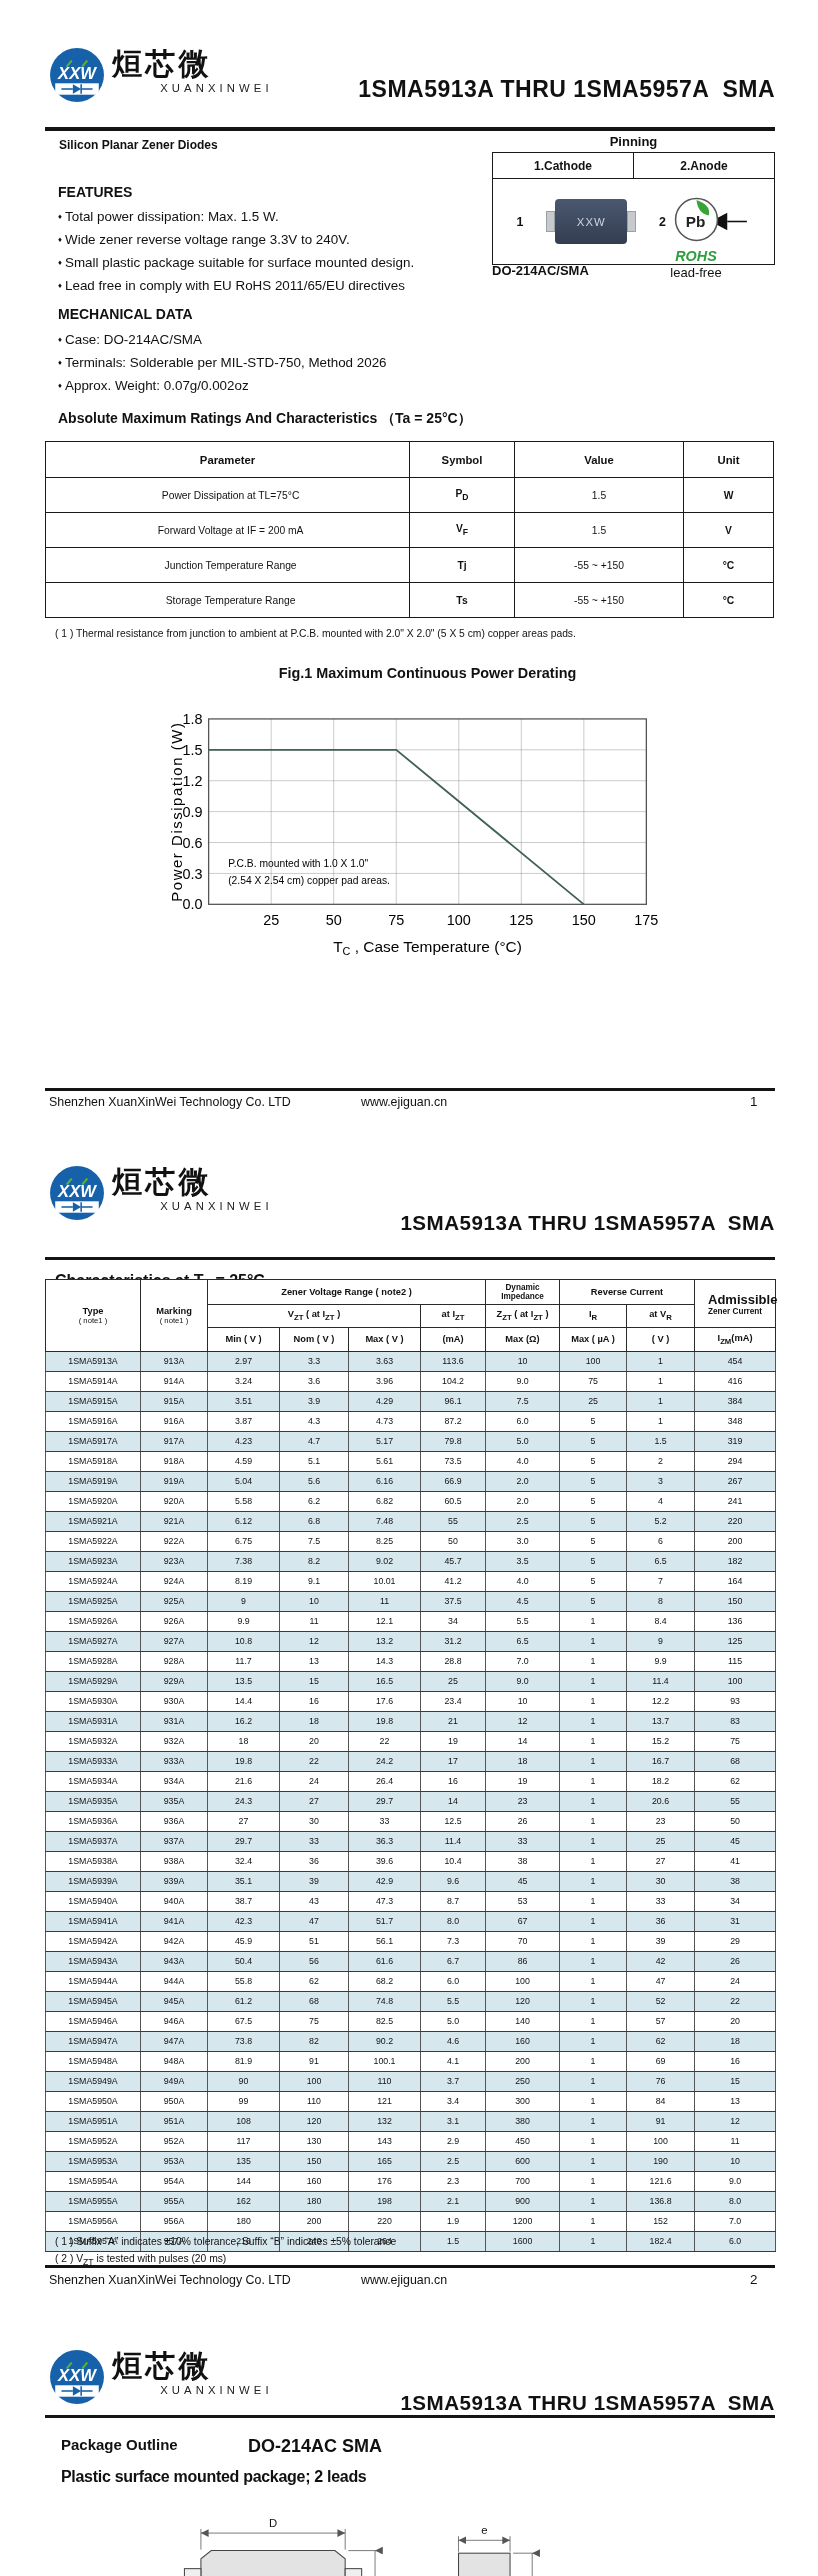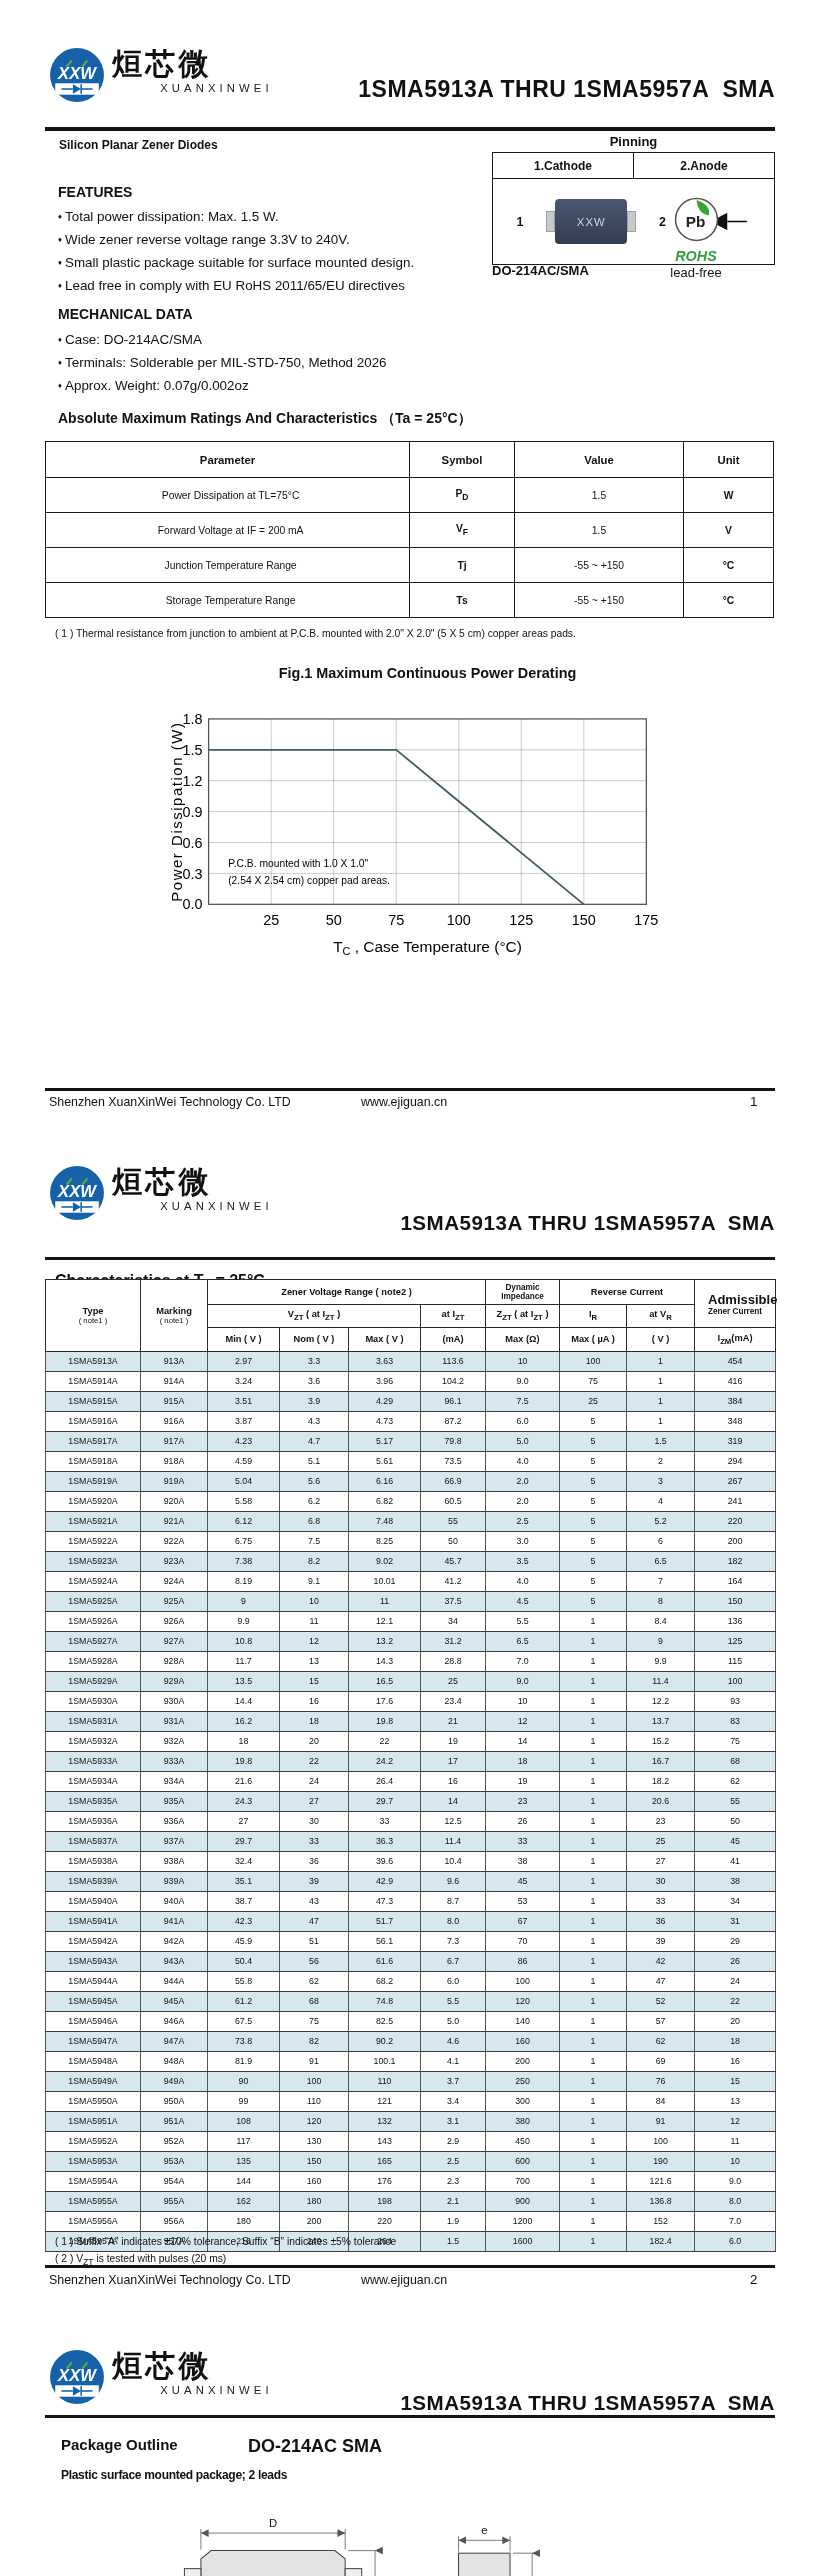--- a/index.html
+++ b/index.html
@@ -56,21 +56,21 @@
   table.chars thead tr:nth-child(2) th{height:20.6px;}
   table.chars thead tr:nth-child(3) th{height:20.6px;}
   table.chars td{border-left:0.5px solid #555;border-right:0.5px solid #555;border-top:1px solid #3a3a3a;border-bottom:1px solid #3a3a3a;font-size:8.8px;text-align:center;height:17px;}
   table.chars tbody tr:nth-child(odd){background:#d7e7ee;}
   table.chars sub,{font-size:70%;}
   .note-line{position:absolute;left:55px;font-size:10.3px;}
 
   
   .pkg-outline-heading{position:absolute;left:61px;top:2436px;font-weight:bold;font-size:15px;}
   .pkg-outline-type{position:absolute;left:248px;top:2436px;font-weight:bold;font-size:18px;}
-  .pkg-outline-sub{position:absolute;left:61px;top:2468px;font-weight:bold;font-size:12px;letter-spacing:-0.3px;}
+  .pkg-outline-sub{position:absolute;left:61px;top:2468px;font-weight:bold;font-size:16px;letter-spacing:-0.3px;}
   .outline-svg{position:absolute;left:170px;top:2504px;}
 </style>
 </head>
 <body>
 
 <div class="canvas">
 
   <div class="logo" style="left:49px;top:47px;">
     <svg width="56" height="56" viewBox="0 0 108 108">
       <circle cx="54" cy="54" r="52" fill="#1661a9"></circle>

